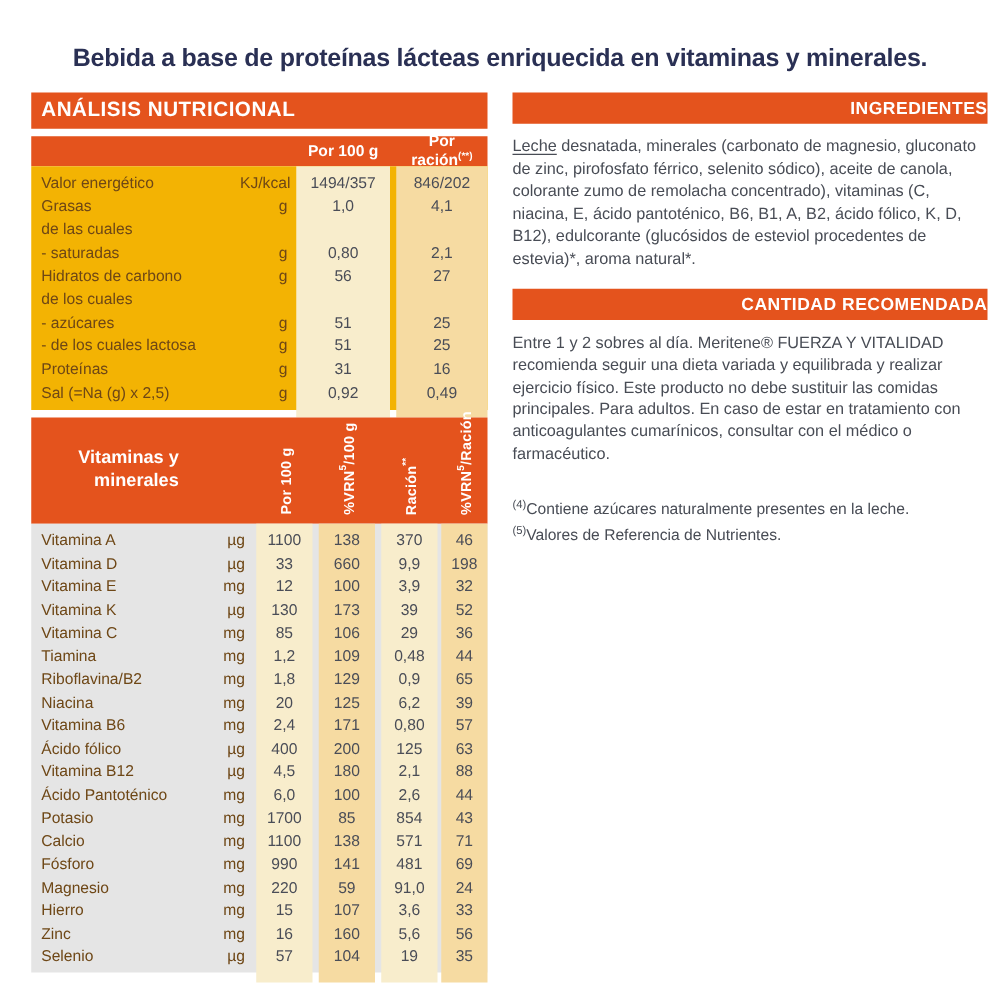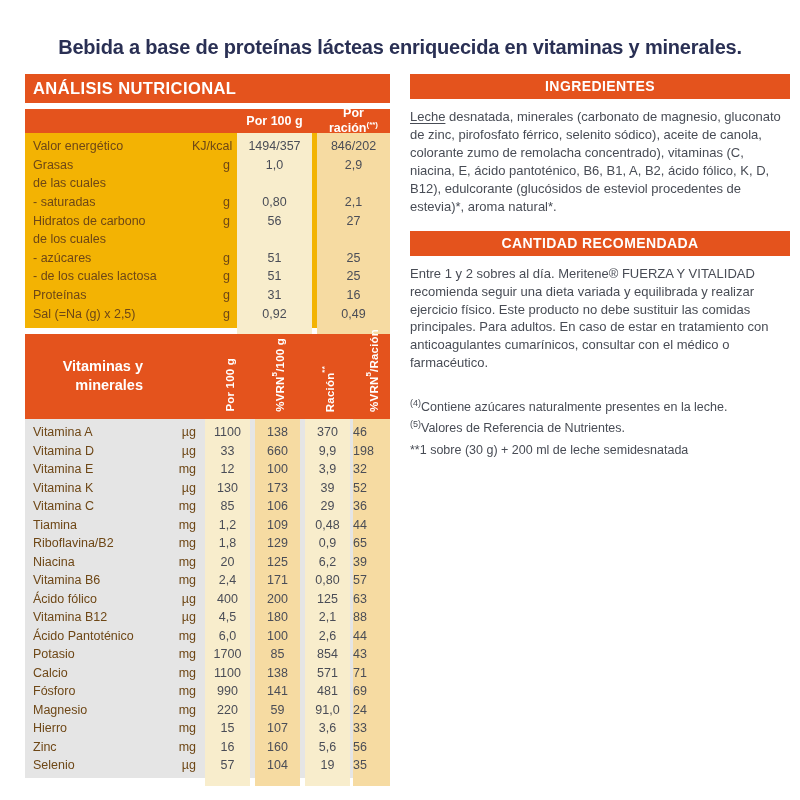--- a/index.html
+++ b/index.html
@@ -70,26 +70,26 @@
   .stripe.v1{left:180px;width:45px;background:#F8EDCC;}
   .stripe.v2{left:230px;width:45px;background:#F6DBA2;}
   .stripe.v3{left:280px;width:45px;background:#F8EDCC;}
   .stripe.v4{left:328px;width:37px;background:#F6DBA2;}
   .v-row{display:flex;align-items:center;height:18.5px;font-size:12.5px;position:relative;z-index:1;}
   .v-label{flex:1;padding-left:8px;color:#6E4716;white-space:nowrap;}
   .v-unit{width:38px;box-sizing:border-box;text-align:right;padding-right:9px;color:#6E4716;}
   .v-c{width:45px;text-align:center;color:#4A4D57;}
   .v-g5{width:5px;}
   .v-g3{width:3px;}
-  .v-c4{width:37px;text-align:left;color:#4A4D57;}
+  .v-c4{width:37px;text-align:center;color:#4A4D57;}
 
   
   .r-bar{
     background:#E4531D;color:#fff;font-weight:bold;height:25px;line-height:25px;
-    text-align:center;font-size:14px;letter-spacing:0.4px;
+    text-align:right;font-size:14px;letter-spacing:0.4px;
   }
   .r-text{
     font-size:13px;line-height:1.38;color:#484C55;margin:9px 0 15px;
     text-align:left;
   }
   .r-text .lead{text-decoration:underline;text-underline-offset:2px;}
   .footnotes{margin-top:24px;font-size:12.5px;line-height:1.6;color:#484C55;}
   .footnote sup{font-size:9px;}
 </style>
 </head>
@@ -119,21 +119,21 @@
           <span class="m-va">1494/357</span>
           <span class="m-gap"></span>
           <span class="m-vb">846/202</span>
         </div>
 
         <div class="m-row">
           <span class="m-label">Grasas</span>
           <span class="m-unit">g</span>
           <span class="m-va">1,0</span>
           <span class="m-gap"></span>
-          <span class="m-vb">2,9</span>
+          <span class="m-vb">4,1</span>
         </div>
 
         <div class="m-row">
           <span class="m-label">de las cuales</span>
           <span class="m-unit"></span>
           <span class="m-va"></span>
           <span class="m-gap"></span>
           <span class="m-vb"></span>
         </div>
 
@@ -459,18 +459,17 @@
 
     <div class="r-bar">CANTIDAD RECOMENDADA</div>
     <div class="r-text">Entre 1 y 2 sobres al día. Meritene® FUERZA Y VITALIDAD recomienda seguir una dieta variada y equilibrada y realizar ejercicio físico. Este producto no debe sustituir las comidas principales. Para adultos. En caso de estar en tratamiento con anticoagulantes cumarínicos, consultar con el médico o farmacéutico.</div>
 
     <div class="footnotes">
 
         <div class="footnote"><sup>(4)</sup><span></span><span>Contiene azúcares naturalmente presentes en la leche.</span></div>
 
         <div class="footnote"><sup>(5)</sup><span></span><span>Valores de Referencia de Nutrientes.</span></div>
 
-        <div class="footnote"><sup></sup><span>**</span><span>1 sobre (30 g) + 200 ml de leche semidesnatada</span></div>
 
     </div>
   </div>
 
 </div>
 
 </body></html>

